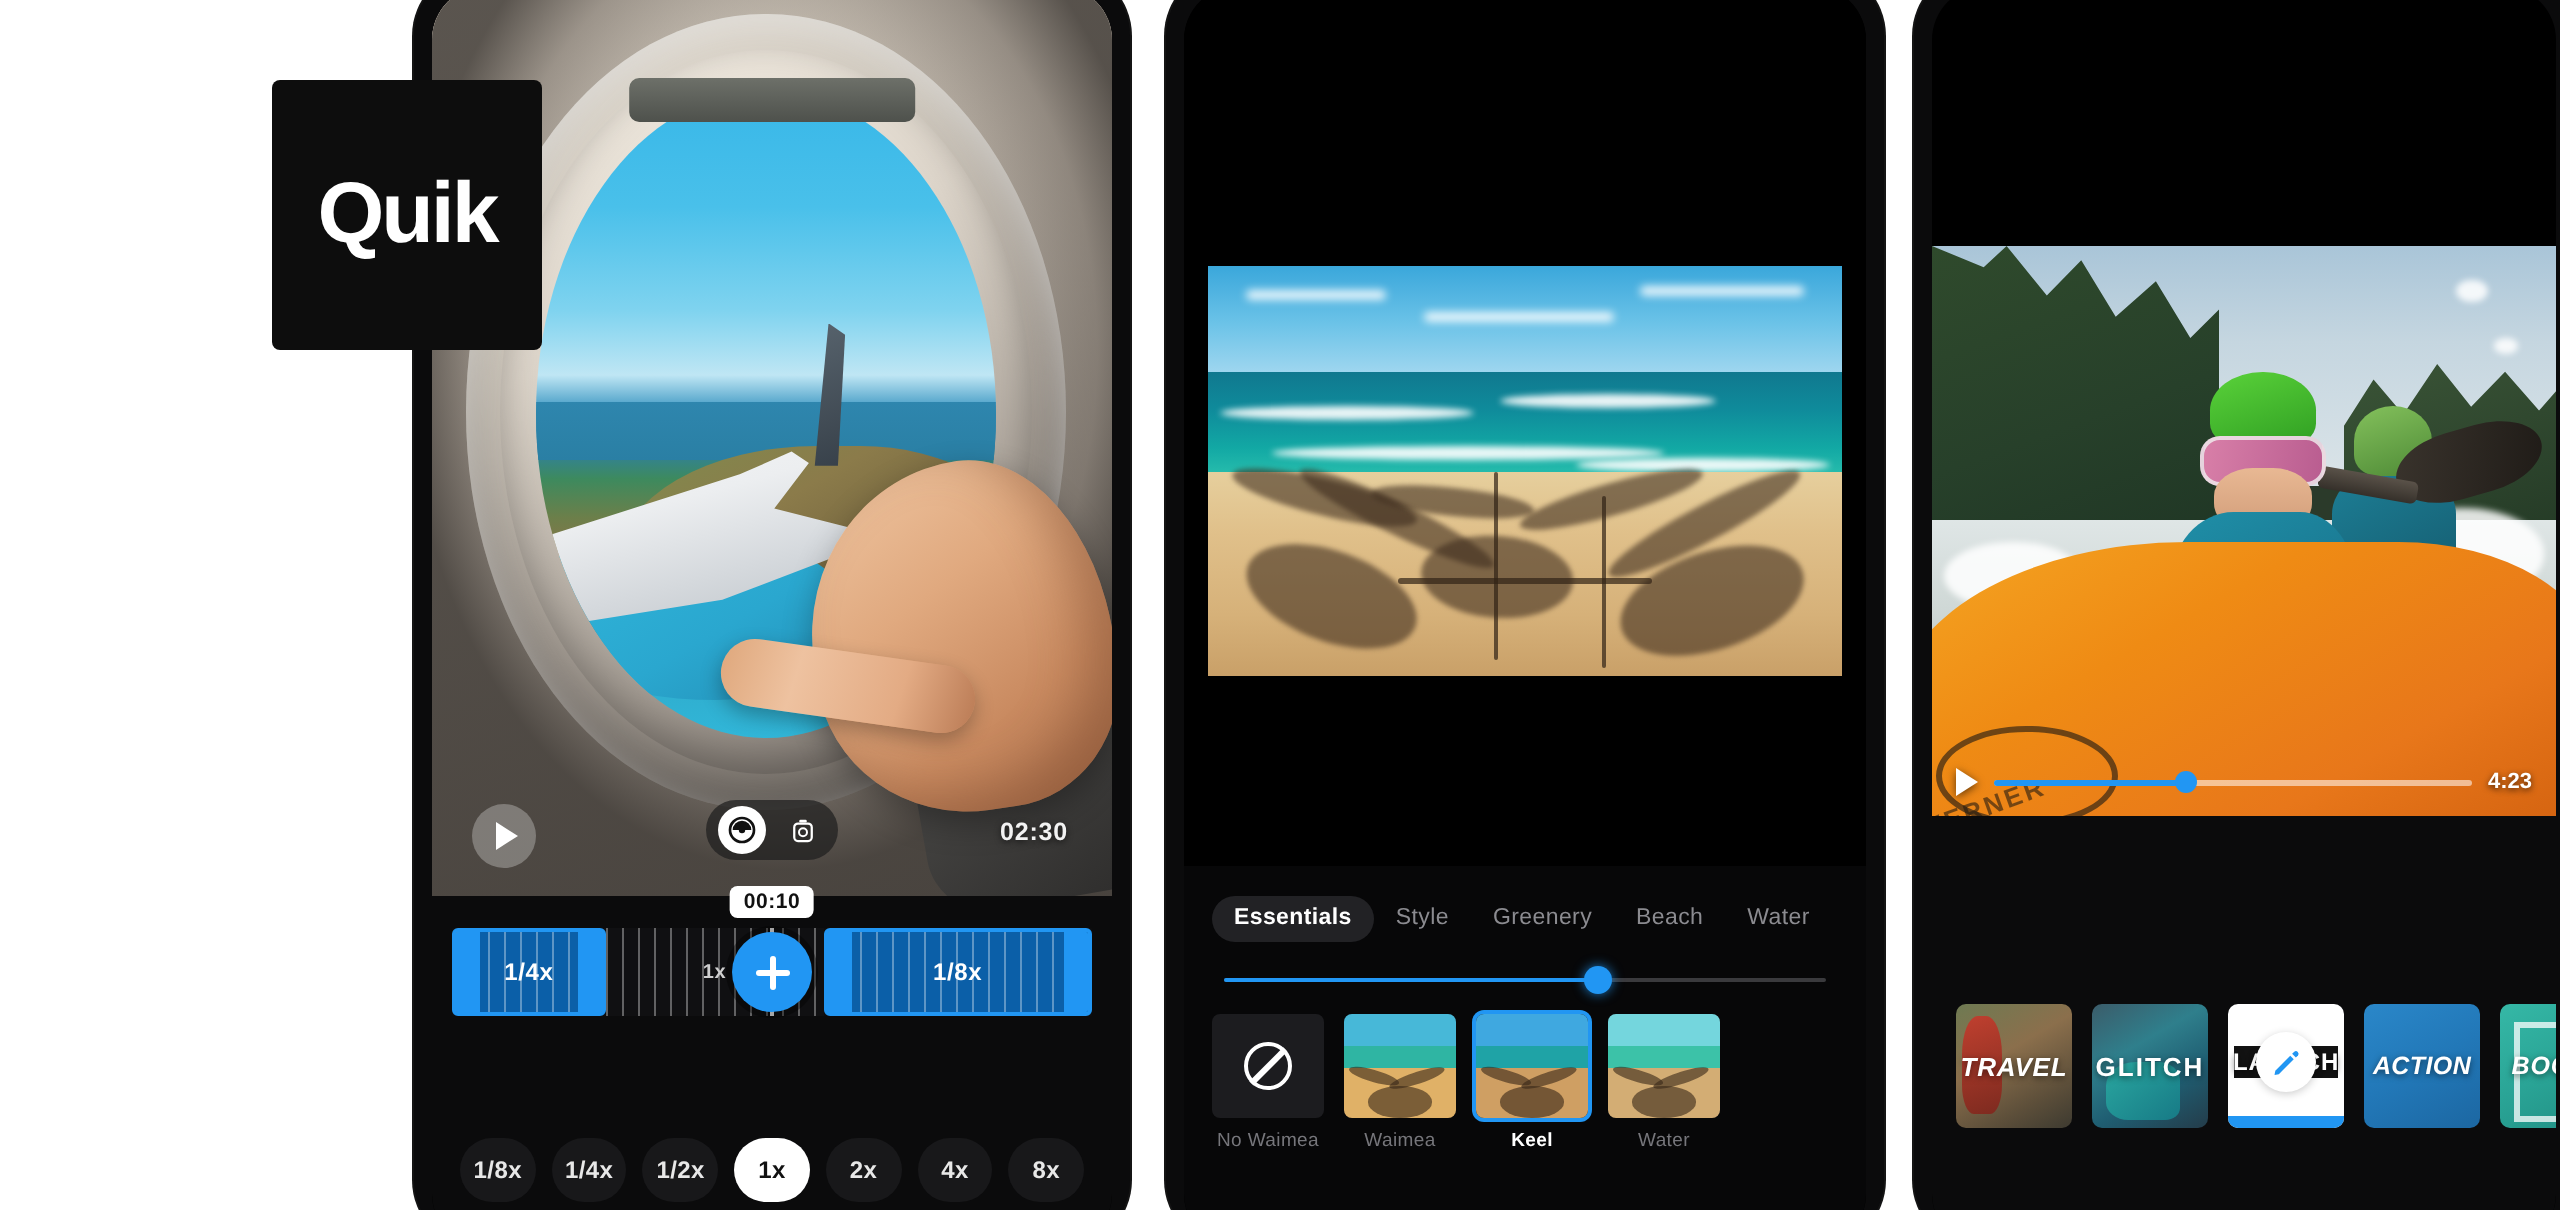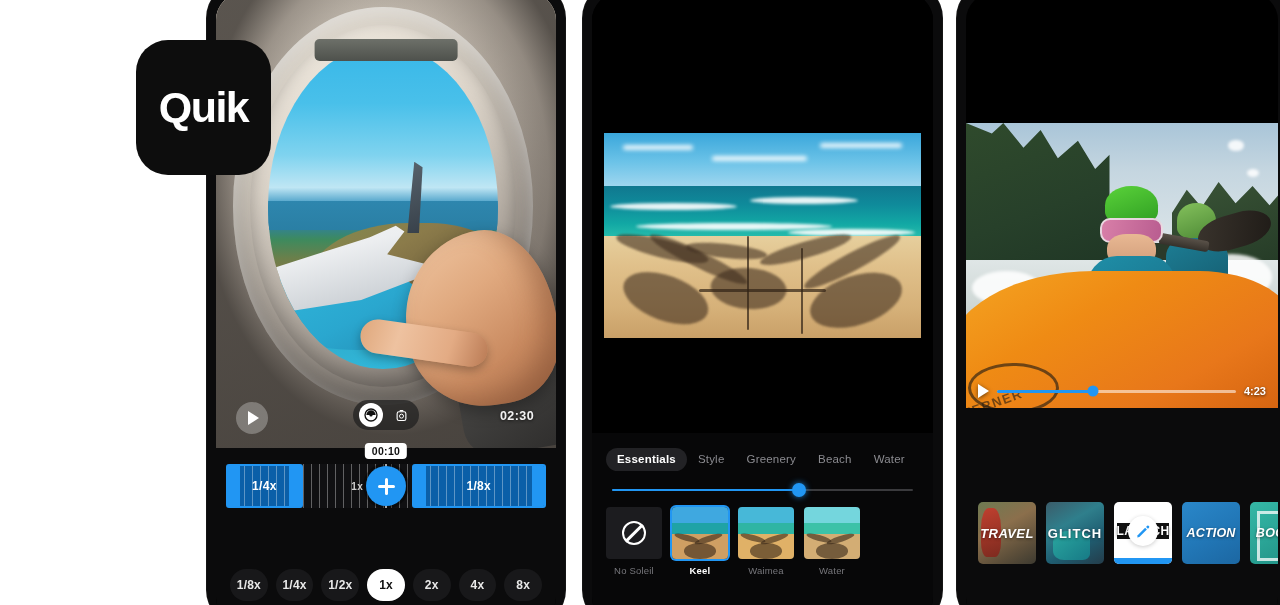--- a/index.html
+++ b/index.html
@@ -15,21 +15,21 @@
     background: #ffffff;
     overflow: hidden;
   }
 
   
   .logo-badge {
     position: absolute;
     left: 136px; top: 40px;
     width: 135px; height: 135px;
     background: #0d0d0d;
-    border-radius: 32px;
+    border-radius: 4px;
     display: flex; align-items: center; justify-content: center;
     z-index: 40;
   }
   .logo-badge .logo-text {
     color: #ffffff;
     font-size: 43px;
     font-weight: bold;
     letter-spacing: -1.5px;
     font-family: "Liberation Sans", sans-serif;
   }
@@ -782,54 +782,54 @@
           <span class="intensity-track"></span>
           <span class="intensity-fill" style="width:62%;"></span>
           <span class="intensity-knob" style="left:62%;"></span>
         </div>
 
         <div class="filter-strip">
           <div class="filter-item">
             <div class="filter-thumb">
               <span class="nofilter-sign"></span>
             </div>
-            <div class="filter-name">No Soleil</div>
+            <div class="filter-name">No Waimea</div>
+          </div>
+
+          <div class="filter-item">
+            <div class="filter-thumb">
+              <span class="mini-beach">
+                <span class="mb-sky" style="background:#47b8d8;"></span>
+                <span class="mb-sea" style="background:#2fb5a3;"></span>
+                <span class="mb-sand" style="background:#e0b167;"></span>
+                <span class="mb-sh" style="left:4%;  top:54%; width:46%; height:12%; transform:rotate(16deg);"></span>
+                <span class="mb-sh" style="left:40%; top:56%; width:52%; height:12%; transform:rotate(-18deg);"></span>
+                <span class="mb-sh" style="left:22%; top:70%; width:56%; height:30%;"></span>
+              </span>
+            </div>
+            <div class="filter-name">Waimea</div>
           </div>
 
           <div class="filter-item">
             <div class="filter-thumb selected">
               <span class="mini-beach">
                 <span class="mb-sky" style="background:#3fa8e0;"></span>
                 <span class="mb-sea" style="background:#1fa3a6;"></span>
                 <span class="mb-sand" style="background:#cf9f63;"></span>
                 <span class="mb-sh" style="left:4%;  top:54%; width:46%; height:12%; transform:rotate(16deg);"></span>
                 <span class="mb-sh" style="left:40%; top:56%; width:52%; height:12%; transform:rotate(-18deg);"></span>
                 <span class="mb-sh" style="left:22%; top:70%; width:56%; height:30%;"></span>
               </span>
             </div>
             <div class="filter-name on">Keel</div>
           </div>
 
           <div class="filter-item">
             <div class="filter-thumb">
               <span class="mini-beach">
-                <span class="mb-sky" style="background:#47b8d8;"></span>
-                <span class="mb-sea" style="background:#2fb5a3;"></span>
-                <span class="mb-sand" style="background:#e0b167;"></span>
-                <span class="mb-sh" style="left:4%;  top:54%; width:46%; height:12%; transform:rotate(16deg);"></span>
-                <span class="mb-sh" style="left:40%; top:56%; width:52%; height:12%; transform:rotate(-18deg);"></span>
-                <span class="mb-sh" style="left:22%; top:70%; width:56%; height:30%;"></span>
-              </span>
-            </div>
-            <div class="filter-name">Waimea</div>
-          </div>
-
-          <div class="filter-item">
-            <div class="filter-thumb">
-              <span class="mini-beach">
                 <span class="mb-sky" style="background:#74d6dd;"></span>
                 <span class="mb-sea" style="background:#3cc2a8;"></span>
                 <span class="mb-sand" style="background:#d3ad74;"></span>
                 <span class="mb-sh" style="left:4%;  top:54%; width:46%; height:12%; transform:rotate(16deg);"></span>
                 <span class="mb-sh" style="left:40%; top:56%; width:52%; height:12%; transform:rotate(-18deg);"></span>
                 <span class="mb-sh" style="left:22%; top:70%; width:56%; height:30%;"></span>
               </span>
             </div>
             <div class="filter-name">Water</div>
           </div>

